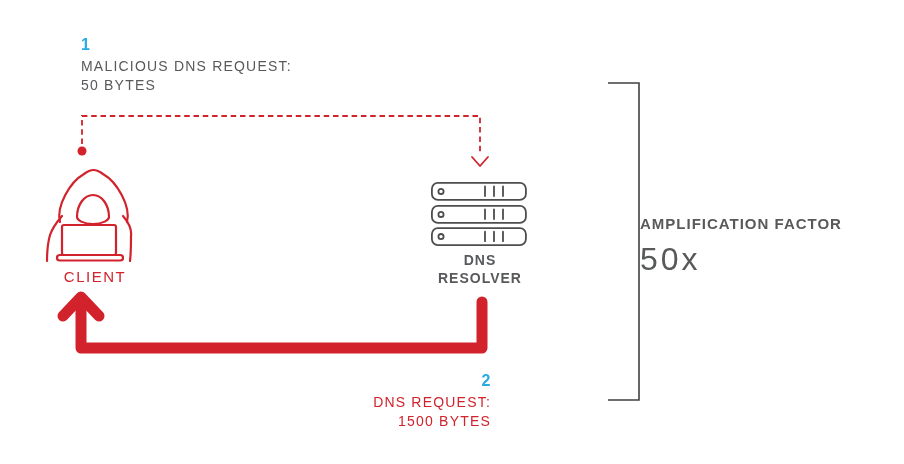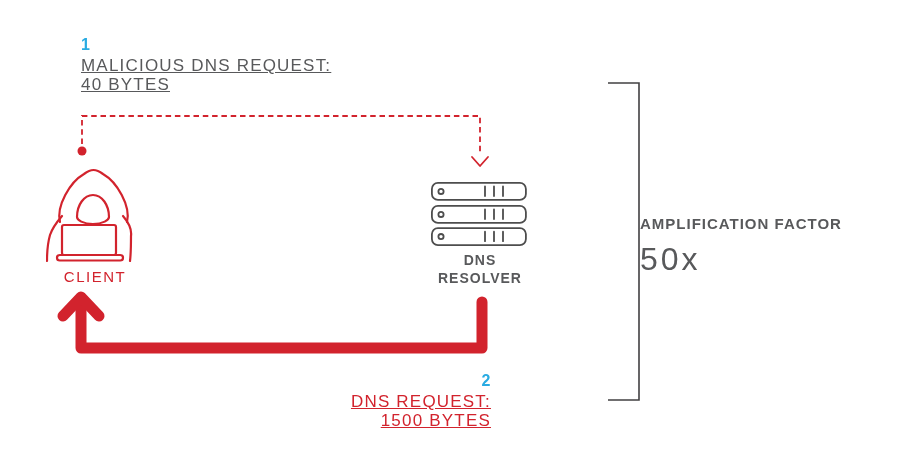--- a/index.html
+++ b/index.html
@@ -31,21 +31,21 @@
   .hacker-fill{fill:#fff;stroke:var(--red);stroke-width:2.2;}
   .server-box{fill:#fff;stroke:var(--server);stroke-width:1.8;}
   .server-stroke{fill:none;stroke:var(--server);stroke-width:1.8;stroke-linecap:round;}
 
   .icon{position:absolute;}
   .hacker-icon{left:46px;top:166px;}
   .server-icon{left:431px;top:182px;}
 
   .step{position:absolute;}
   .step-num{font-size:16px;font-weight:bold;color:var(--blue);letter-spacing:.5px;line-height:18px;margin-bottom:3px;}
-  .step-text{font-size:17px;color:var(--gray);letter-spacing:1.2px;line-height:18.5px;text-decoration:underline;}
+  .step-text{font-size:14px;color:var(--gray);letter-spacing:1.2px;line-height:18.5px;}
   .step1{left:81px;top:36px;}
   .step2{right:413px;top:372px;text-align:right;}
   .step2 .step-text{color:var(--red);}
 
   .client-label{
     position:absolute;left:45px;top:268px;width:100px;text-align:center;
     color:var(--red);font-weight:normal;font-size:15px;letter-spacing:1.5px;
   }
   .resolver-label{
     position:absolute;left:417px;top:251px;width:126px;text-align:center;
@@ -101,21 +101,21 @@
     <g>
       <rect class="server-box" x="0.9" y="46.1" width="94" height="17" rx="6"></rect>
       <circle class="server-stroke" cx="10" cy="54.6" r="2.6"></circle>
       <path class="server-stroke" d="M54,49.7 L54,59.2 M63,49.7 L63,59.2 M72,49.7 L72,59.2"></path>
     </g>
   </svg>
 
   <div class="step step1">
     <div class="step-num">1</div>
     <div class="step-text">MALICIOUS DNS REQUEST:</div>
-    <div class="step-text">40 BYTES</div>
+    <div class="step-text">50 BYTES</div>
   </div>
 
   <div class="client-label">CLIENT</div>
 
   <div class="resolver-label">
     <div>DNS</div>
     <div>RESOLVER</div>
   </div>
 
   <div class="step step2">

